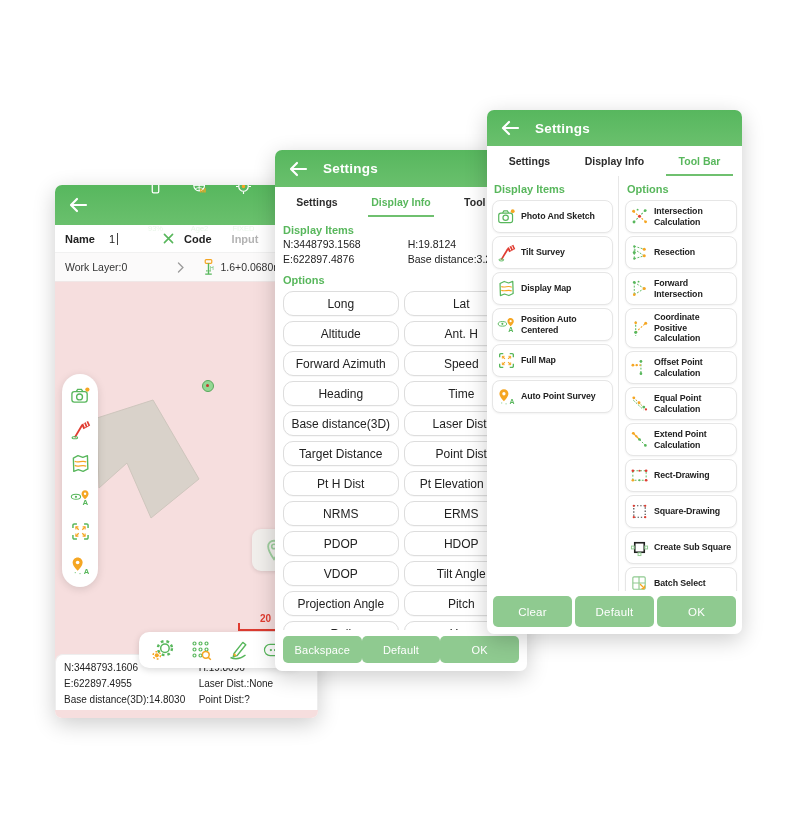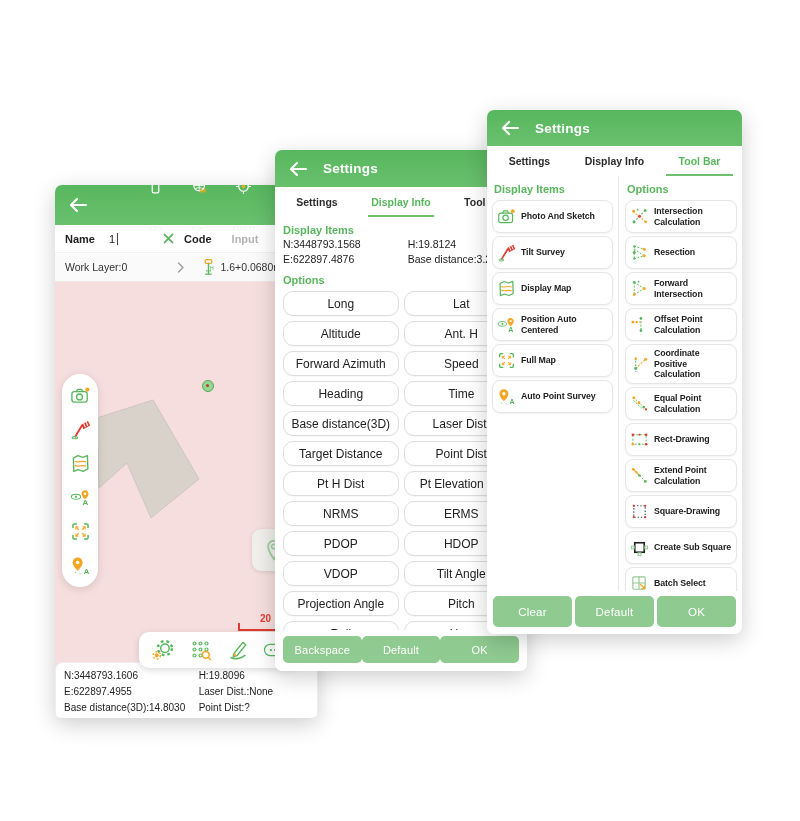--- a/index.html
+++ b/index.html
@@ -46,21 +46,21 @@
               border-radius:9px;box-shadow:0 1px 4px rgba(0,0,0,.12);display:flex;align-items:center;justify-content:center;}
   .locate-btn .ic{width:26px;height:26px;}
   .scalebar{position:absolute;left:183px;top:331px;width:62px;font-size:10px;color:#e03c31;}
   .scalebar .num{margin-left:22px;font-weight:bold;}
   .scalebar .bar{margin-top:0;height:5px;border-bottom:2px solid #e03c31;position:relative;}
   .scalebar .bar::before{content:"";position:absolute;left:0;bottom:0;width:2px;height:6px;background:#e03c31;}
   .bottom-toolbar{position:absolute;left:84px;top:350px;height:36px;background:#fff;border-radius:10px;
                   box-shadow:0 2px 7px rgba(0,0,0,.15);display:flex;align-items:center;gap:13px;
                   padding:0 13px;z-index:3;}
   .bottom-toolbar .ic{width:24px;height:24px;}
-  .info-bar{position:absolute;left:0;right:0;bottom:0;height:56px;background:#fff;z-index:2;
+  .info-bar{position:absolute;left:0;right:0;bottom:8px;height:56px;background:#fff;z-index:2;
             border:1px solid #eee;border-bottom:none;border-radius:8px 8px 0 0;box-sizing:border-box;
             padding:4px 8px 0;font-size:10px;color:#222;
             display:grid;grid-template-columns:1.22fr 1fr;grid-auto-rows:16px;align-items:center;}
 
   
   .tabs{display:flex;height:30px;flex-shrink:0;}
   .tab{flex:1;display:flex;align-items:center;justify-content:center;font-size:10.5px;color:#2c2c2c;
        font-weight:bold;position:relative;}
   .tab.active{color:#58b75c;}
   .tab.active::after{content:"";position:absolute;left:11%;right:11%;bottom:0;height:2px;background:#6fc06f;}
@@ -547,90 +547,90 @@
                   <circle cx="4.5" cy="16.5" r="1.4" fill="#f5a623"></circle>
                   <circle cx="9" cy="2.8" r="1" fill="#58b75c"></circle>
                 </svg>
               </span>
               <span class="clabel">Forward Intersection</span>
             </div>
 
             <div class="card">
               <span class="ic">
                 <svg viewBox="0 0 20 20">
+                  <path d="M6 2.5v15" stroke="#58b75c" stroke-width="1.1" stroke-dasharray="2 1.6"></path>
+                  <path d="M6 14L16.5 4.5" stroke="#f5a623" stroke-width="1.1" stroke-dasharray="2 1.6"></path>
+                  <circle cx="6" cy="14" r="1.6" fill="#58b75c"></circle>
+                  <circle cx="16.5" cy="4.5" r="1.6" fill="#f5a623"></circle>
+                  <circle cx="6" cy="4" r="1.4" fill="#f5a623"></circle>
+                </svg>
+              </span>
+              <span class="clabel">Coordinate Positive Calculation</span>
+            </div>
+
+            <div class="card">
+              <span class="ic">
+                <svg viewBox="0 0 20 20">
                   <path d="M11.5 3v14" stroke="#58b75c" stroke-width="1.1" stroke-dasharray="2 1.6"></path>
                   <path d="M2.5 7.5h9" stroke="#f5a623" stroke-width="1.1" stroke-dasharray="2 1.6"></path>
                   <circle cx="3" cy="7.5" r="1.4" fill="#f5a623"></circle>
                   <circle cx="7" cy="7.5" r="1.2" fill="#f5a623"></circle>
                   <circle cx="11.5" cy="3.5" r="1.4" fill="#58b75c"></circle>
                   <circle cx="11.5" cy="16.5" r="1.4" fill="#58b75c"></circle>
                 </svg>
               </span>
               <span class="clabel">Offset Point Calculation</span>
             </div>
 
             <div class="card">
               <span class="ic">
                 <svg viewBox="0 0 20 20">
-                  <path d="M6 2.5v15" stroke="#58b75c" stroke-width="1.1" stroke-dasharray="2 1.6"></path>
-                  <path d="M6 14L16.5 4.5" stroke="#f5a623" stroke-width="1.1" stroke-dasharray="2 1.6"></path>
-                  <circle cx="6" cy="14" r="1.6" fill="#58b75c"></circle>
-                  <circle cx="16.5" cy="4.5" r="1.6" fill="#f5a623"></circle>
-                  <circle cx="6" cy="4" r="1.4" fill="#f5a623"></circle>
-                </svg>
-              </span>
-              <span class="clabel">Coordinate Positive Calculation</span>
-            </div>
-
-            <div class="card">
-              <span class="ic">
-                <svg viewBox="0 0 20 20">
                   <path d="M3.5 3.5l13 12.5" stroke="#b9a23a" stroke-width="1" stroke-dasharray="2 1.5"></path>
                   <path d="M3.5 6.5l10.5 10" stroke="#58b75c" stroke-width="1" stroke-dasharray="2 1.5"></path>
                   <circle cx="4" cy="4" r="1.5" fill="#f5a623"></circle>
                   <circle cx="9.5" cy="9.2" r="1.5" fill="#f5a623"></circle>
                   <circle cx="14.5" cy="13.8" r="1.5" fill="#58b75c"></circle>
                   <circle cx="16.8" cy="16.2" r="1.2" fill="#e03c31"></circle>
                 </svg>
               </span>
               <span class="clabel">Equal Point Calculation</span>
+            </div>
+
+            <div class="card">
+              <span class="ic">
+                <svg viewBox="0 0 20 20">
+                  <path d="M3 3l7 7" stroke="#f5a623" stroke-width="1.2"></path>
+                  <path d="M10 10l6.5 6.5" stroke="#58b75c" stroke-width="1" stroke-dasharray="2 1.6"></path>
+                  <circle cx="3.5" cy="3.5" r="1.5" fill="#f5a623"></circle>
+                  <circle cx="6.7" cy="6.7" r="1.2" fill="#f5a623"></circle>
+                  <circle cx="10" cy="10" r="1.4" fill="#58b75c"></circle>
+                  <circle cx="16.2" cy="16.2" r="1.4" fill="#58b75c"></circle>
+                </svg>
+              </span>
+              <span class="clabel">Extend Point Calculation</span>
             </div>
 
             <div class="card">
               <span class="ic">
                 <svg viewBox="0 0 20 20">
                   <rect x="3" y="5" width="14" height="10" fill="none" stroke="#58b75c" stroke-width="1" stroke-dasharray="2 1.8"></rect>
                   <circle cx="3" cy="5" r="1.4" fill="#e03c31"></circle>
                   <circle cx="17" cy="5" r="1.4" fill="#e03c31"></circle>
                   <circle cx="3" cy="15" r="1.4" fill="#f5a623"></circle>
                   <circle cx="17" cy="15" r="1.4" fill="#e03c31"></circle>
                   <circle cx="10" cy="5" r="1.1" fill="#e03c31"></circle>
                   <circle cx="10" cy="15" r="1.1" fill="#58b75c"></circle>
                 </svg>
               </span>
               <span class="clabel">Rect-Drawing</span>
             </div>
 
             <div class="card">
               <span class="ic">
                 <svg viewBox="0 0 20 20">
-                  <path d="M3 3l7 7" stroke="#f5a623" stroke-width="1.2"></path>
-                  <path d="M10 10l6.5 6.5" stroke="#58b75c" stroke-width="1" stroke-dasharray="2 1.6"></path>
-                  <circle cx="3.5" cy="3.5" r="1.5" fill="#f5a623"></circle>
-                  <circle cx="6.7" cy="6.7" r="1.2" fill="#f5a623"></circle>
-                  <circle cx="10" cy="10" r="1.4" fill="#58b75c"></circle>
-                  <circle cx="16.2" cy="16.2" r="1.4" fill="#58b75c"></circle>
-                </svg>
-              </span>
-              <span class="clabel">Extend Point Calculation</span>
-            </div>
-
-            <div class="card">
-              <span class="ic">
-                <svg viewBox="0 0 20 20">
                   <rect x="4" y="4" width="12" height="12" fill="none" stroke="#444" stroke-width="1.2" stroke-dasharray="1.4 2"></rect>
                   <circle cx="4" cy="4" r="1.2" fill="#e03c31"></circle>
                   <circle cx="16" cy="4" r="1.2" fill="#e03c31"></circle>
                   <circle cx="4" cy="16" r="1.2" fill="#e03c31"></circle>
                   <circle cx="16" cy="16" r="1.2" fill="#e03c31"></circle>
                 </svg>
               </span>
               <span class="clabel">Square-Drawing</span>
             </div>
 

